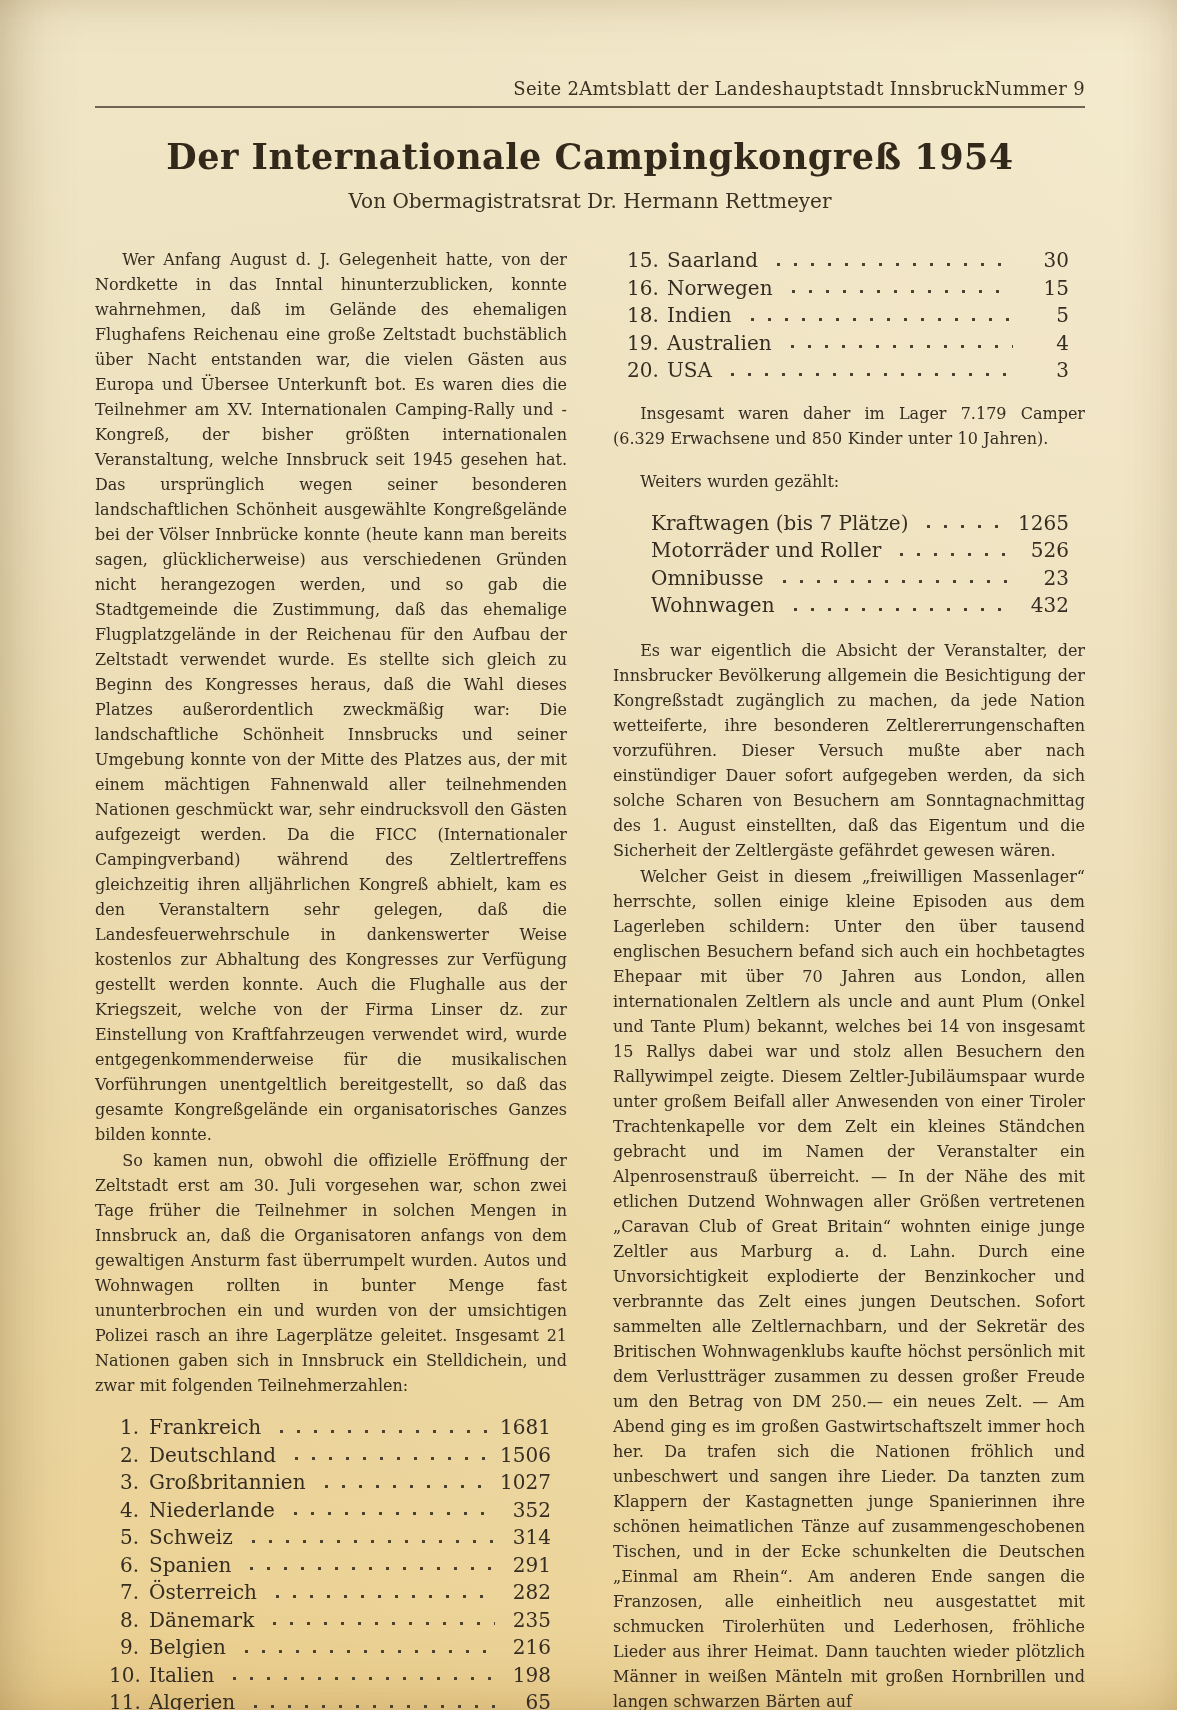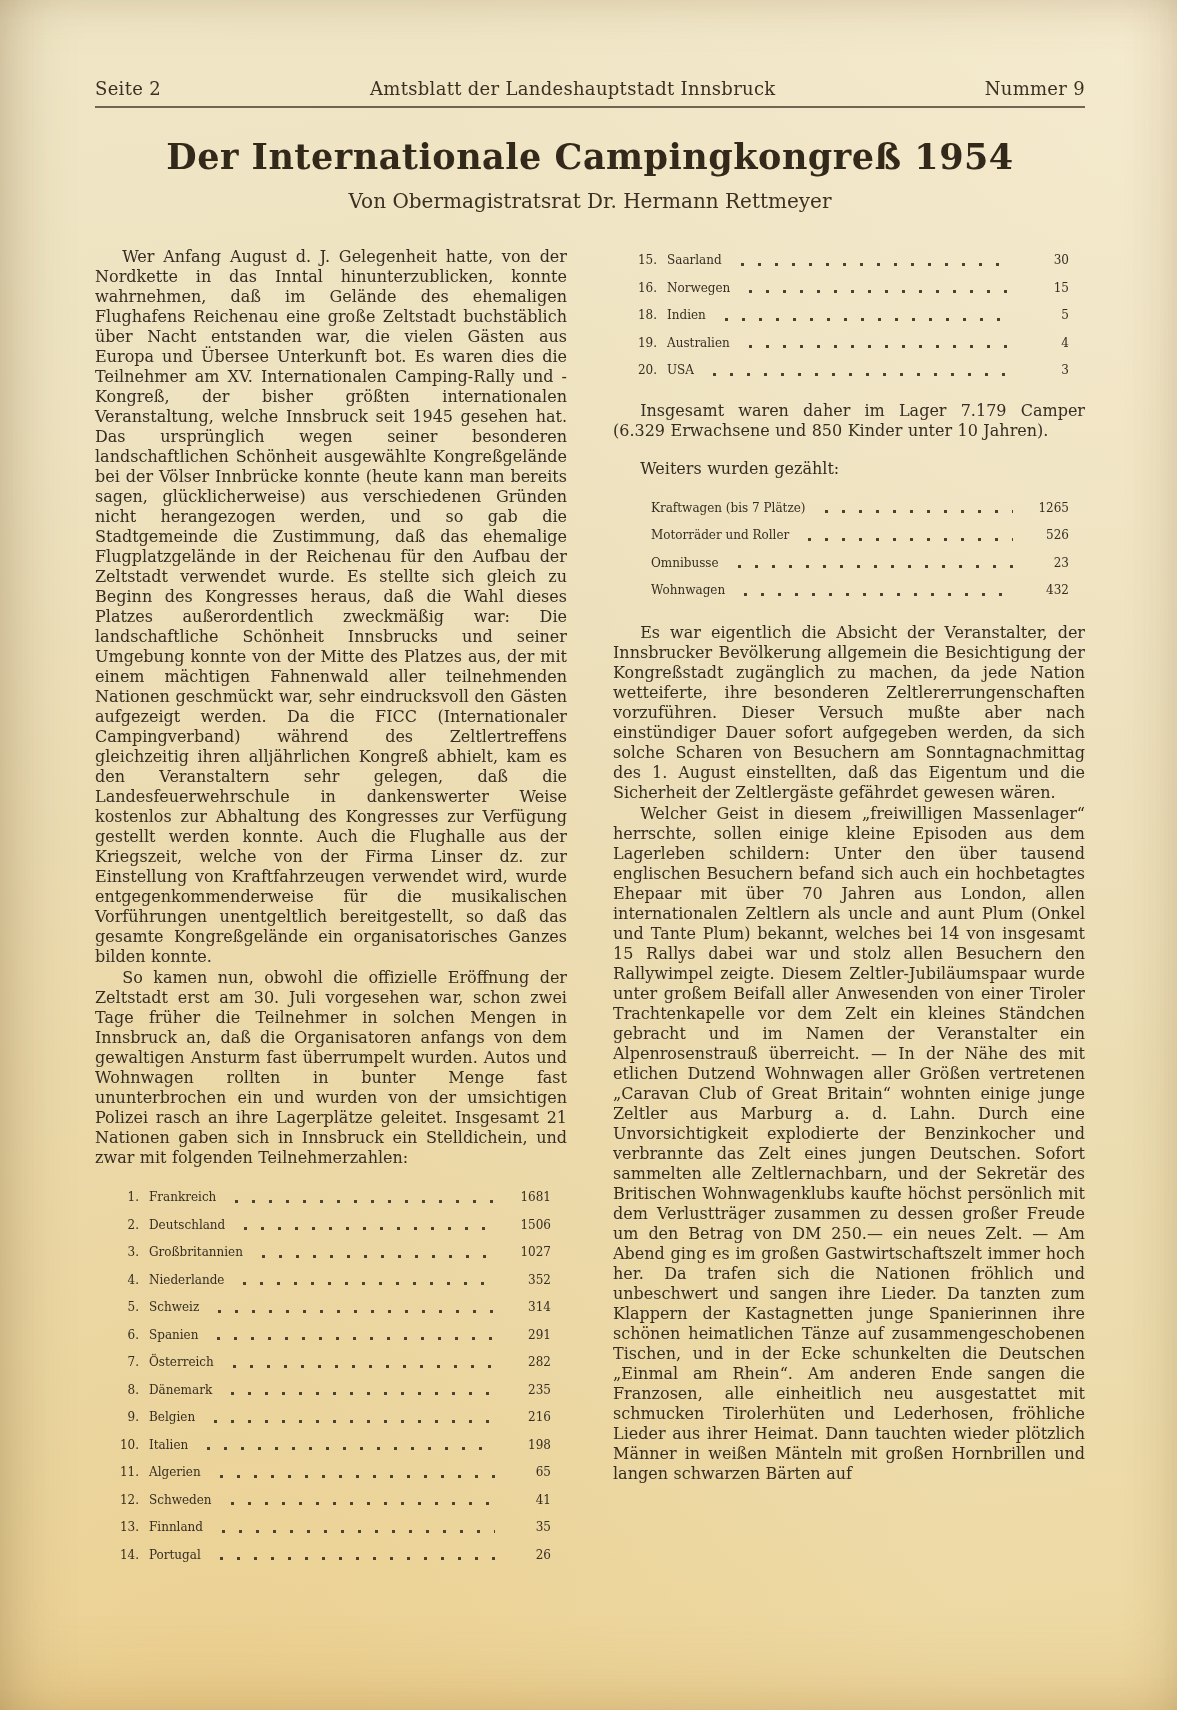--- a/index.html
+++ b/index.html
@@ -20,21 +20,21 @@
       inset 46px 0 70px -46px rgba(110,85,45,0.38),
       inset -34px 0 60px -44px rgba(110,85,45,0.28),
       inset 0 -50px 90px -50px rgba(170,115,40,0.30),
       inset 0 40px 60px -48px rgba(140,110,60,0.22);
     box-sizing: border-box;
     padding: 78px 92px 0 95px;
   }
 
   
   .masthead {
-    display: flex; justify-content: space-between; align-items: baseline;
+    display: flex; justify-content: flex-end; align-items: baseline;
     font-size: 18px; letter-spacing: 0.3px;
     color: #3a3123;
   }
   .masthead .center { text-align: center; }
   .head-rule {
     border: none;
     border-top: 2px solid rgba(62, 51, 33, 0.72);
     margin: 7px 0 0 0;
   }
 
@@ -56,36 +56,36 @@
   
   .columns {
     display: flex;
     gap: 46px;
     margin-top: 34px;
   }
   .col { width: 472px; }
   .col p {
     margin: 0;
     font-size: 16px;
-    line-height: 20px;
+    line-height: 25px;
     text-align: justify;
     hyphens: auto;
     -webkit-hyphens: auto;
     word-spacing: 0.4px;
   }
   .col p.indent { text-indent: 1.7em; }
   .col p + p { margin-top: 1px; }
 
   
   .list { margin: 16px 0 0 0; }
   .list.countries { padding-left: 14px; padding-right: 16px; }
   .list.vehicles  { padding-left: 38px; padding-right: 16px; }
   .lrow {
     display: flex; align-items: baseline;
-    font-size: 12px; line-height: 27.5px;
+    font-size: 20px; line-height: 27.5px;
     white-space: nowrap;
   }
   .lnum { width: 30px; text-align: right; flex: 0 0 auto; margin-right: 10px; }
   .lname { flex: 0 0 auto; text-align: right; }
   .leader {
     flex: 1 1 auto;
     align-self: stretch;
     margin: 0 10px 0 12px;
     background-image: radial-gradient(circle, #4a4030 1.4px, rgba(0,0,0,0) 1.9px);
     background-size: 17px 7px;

